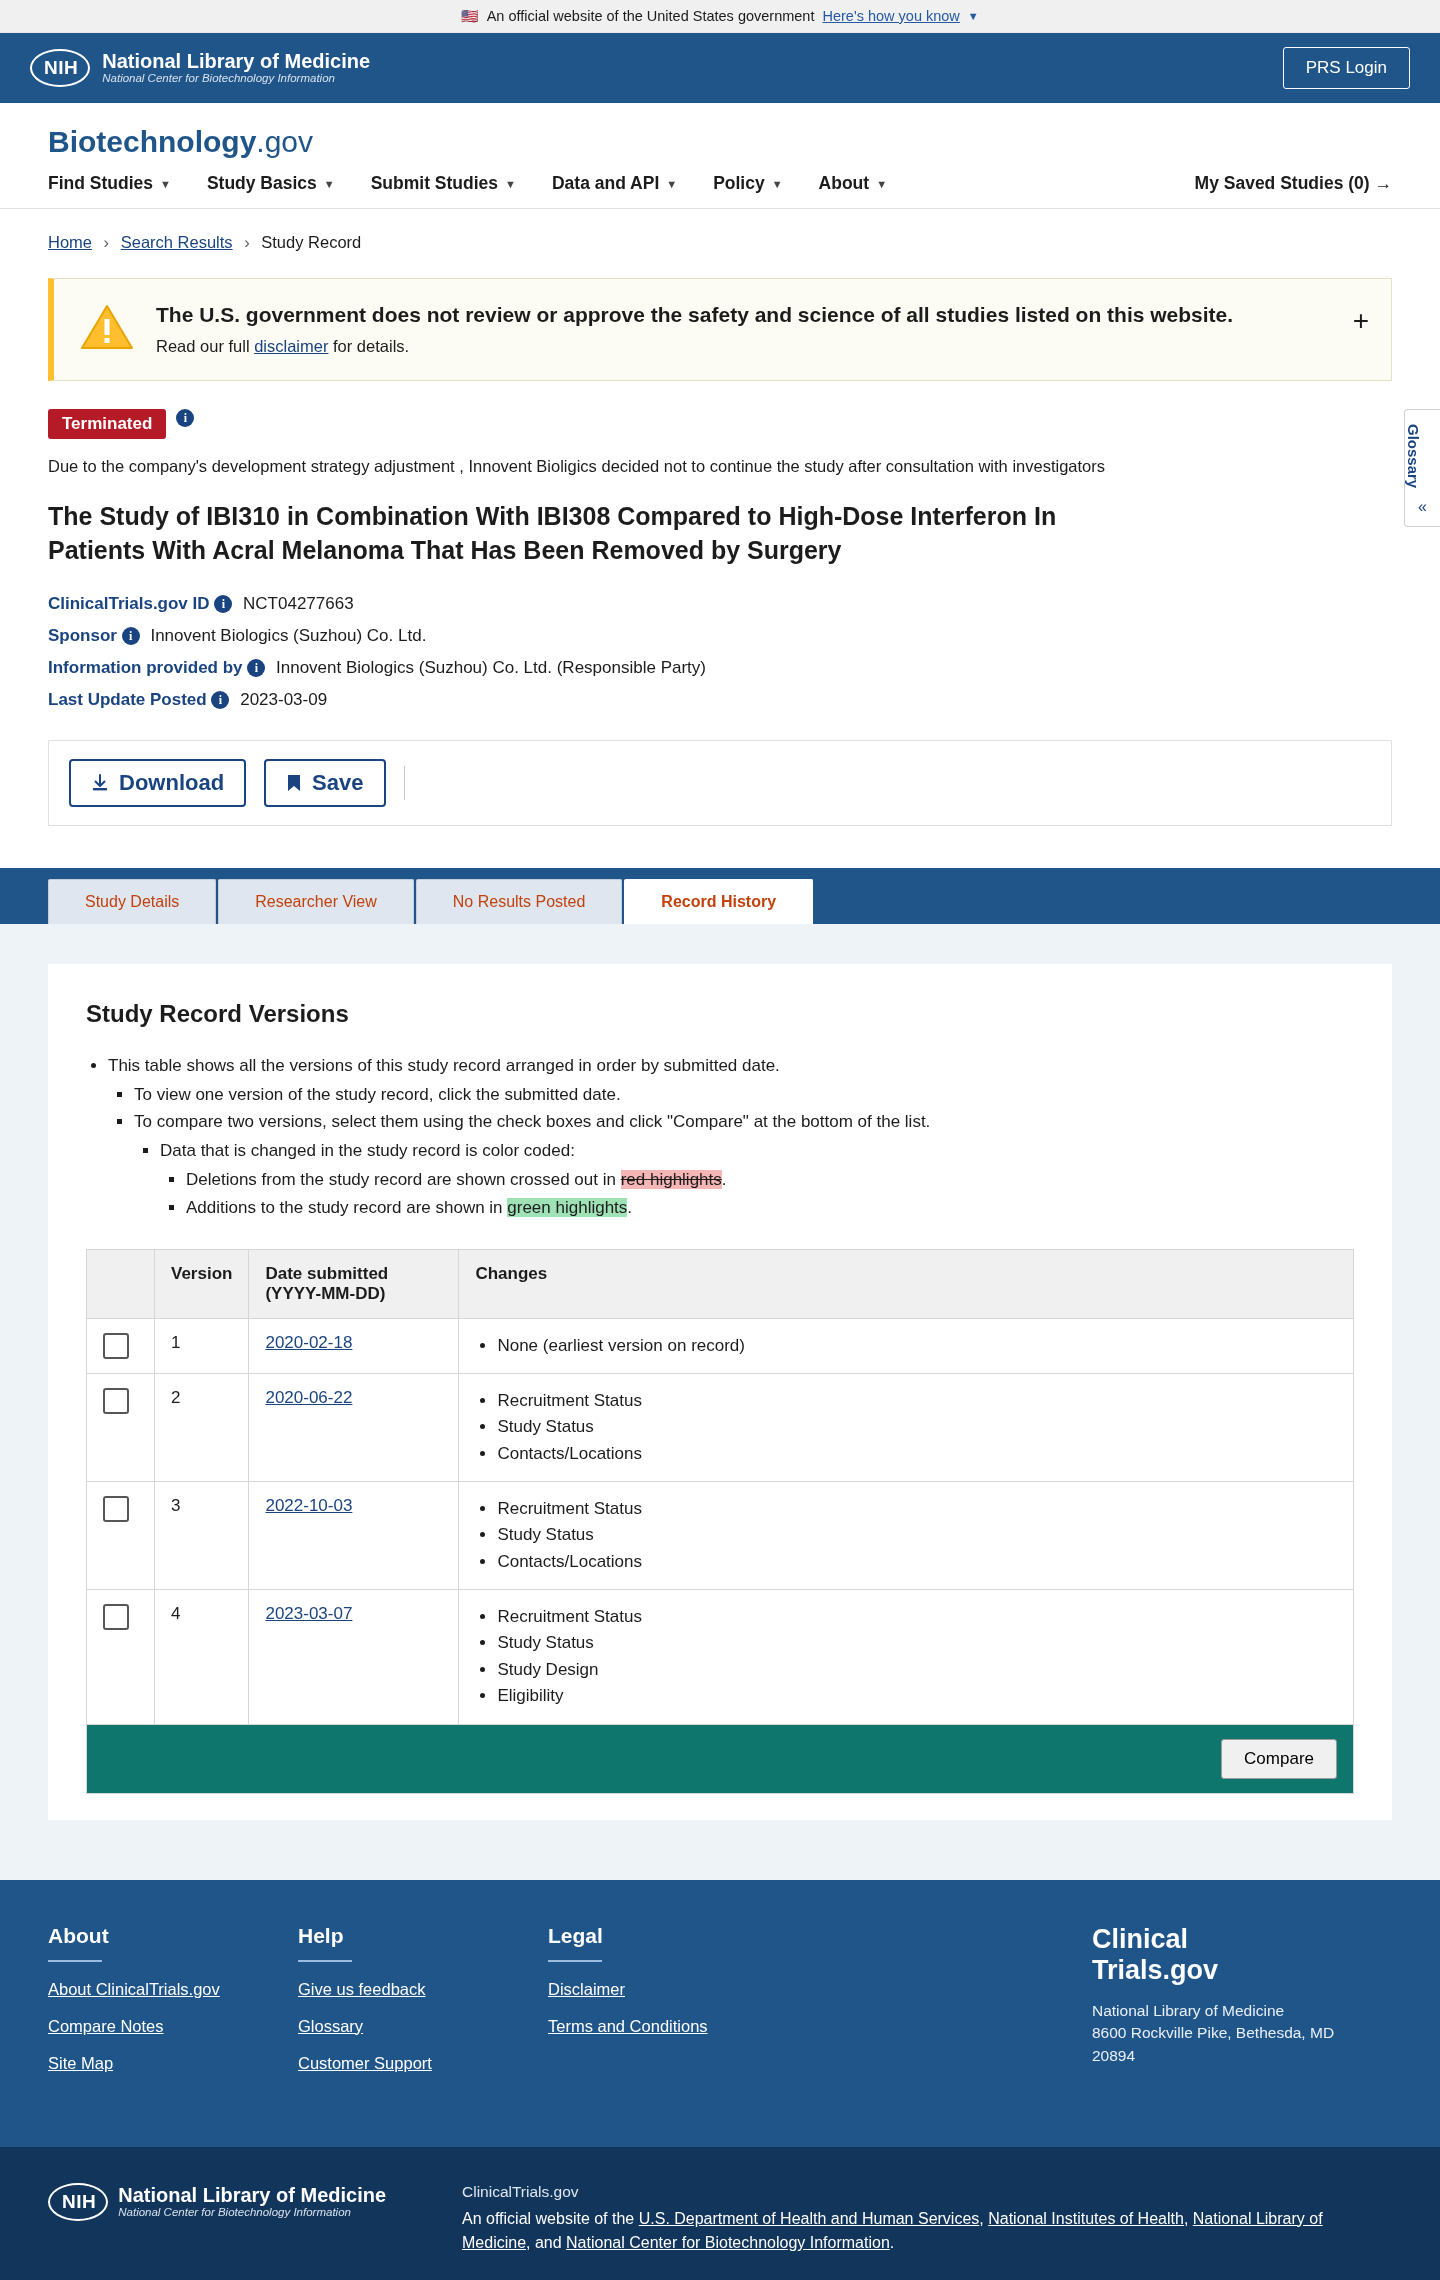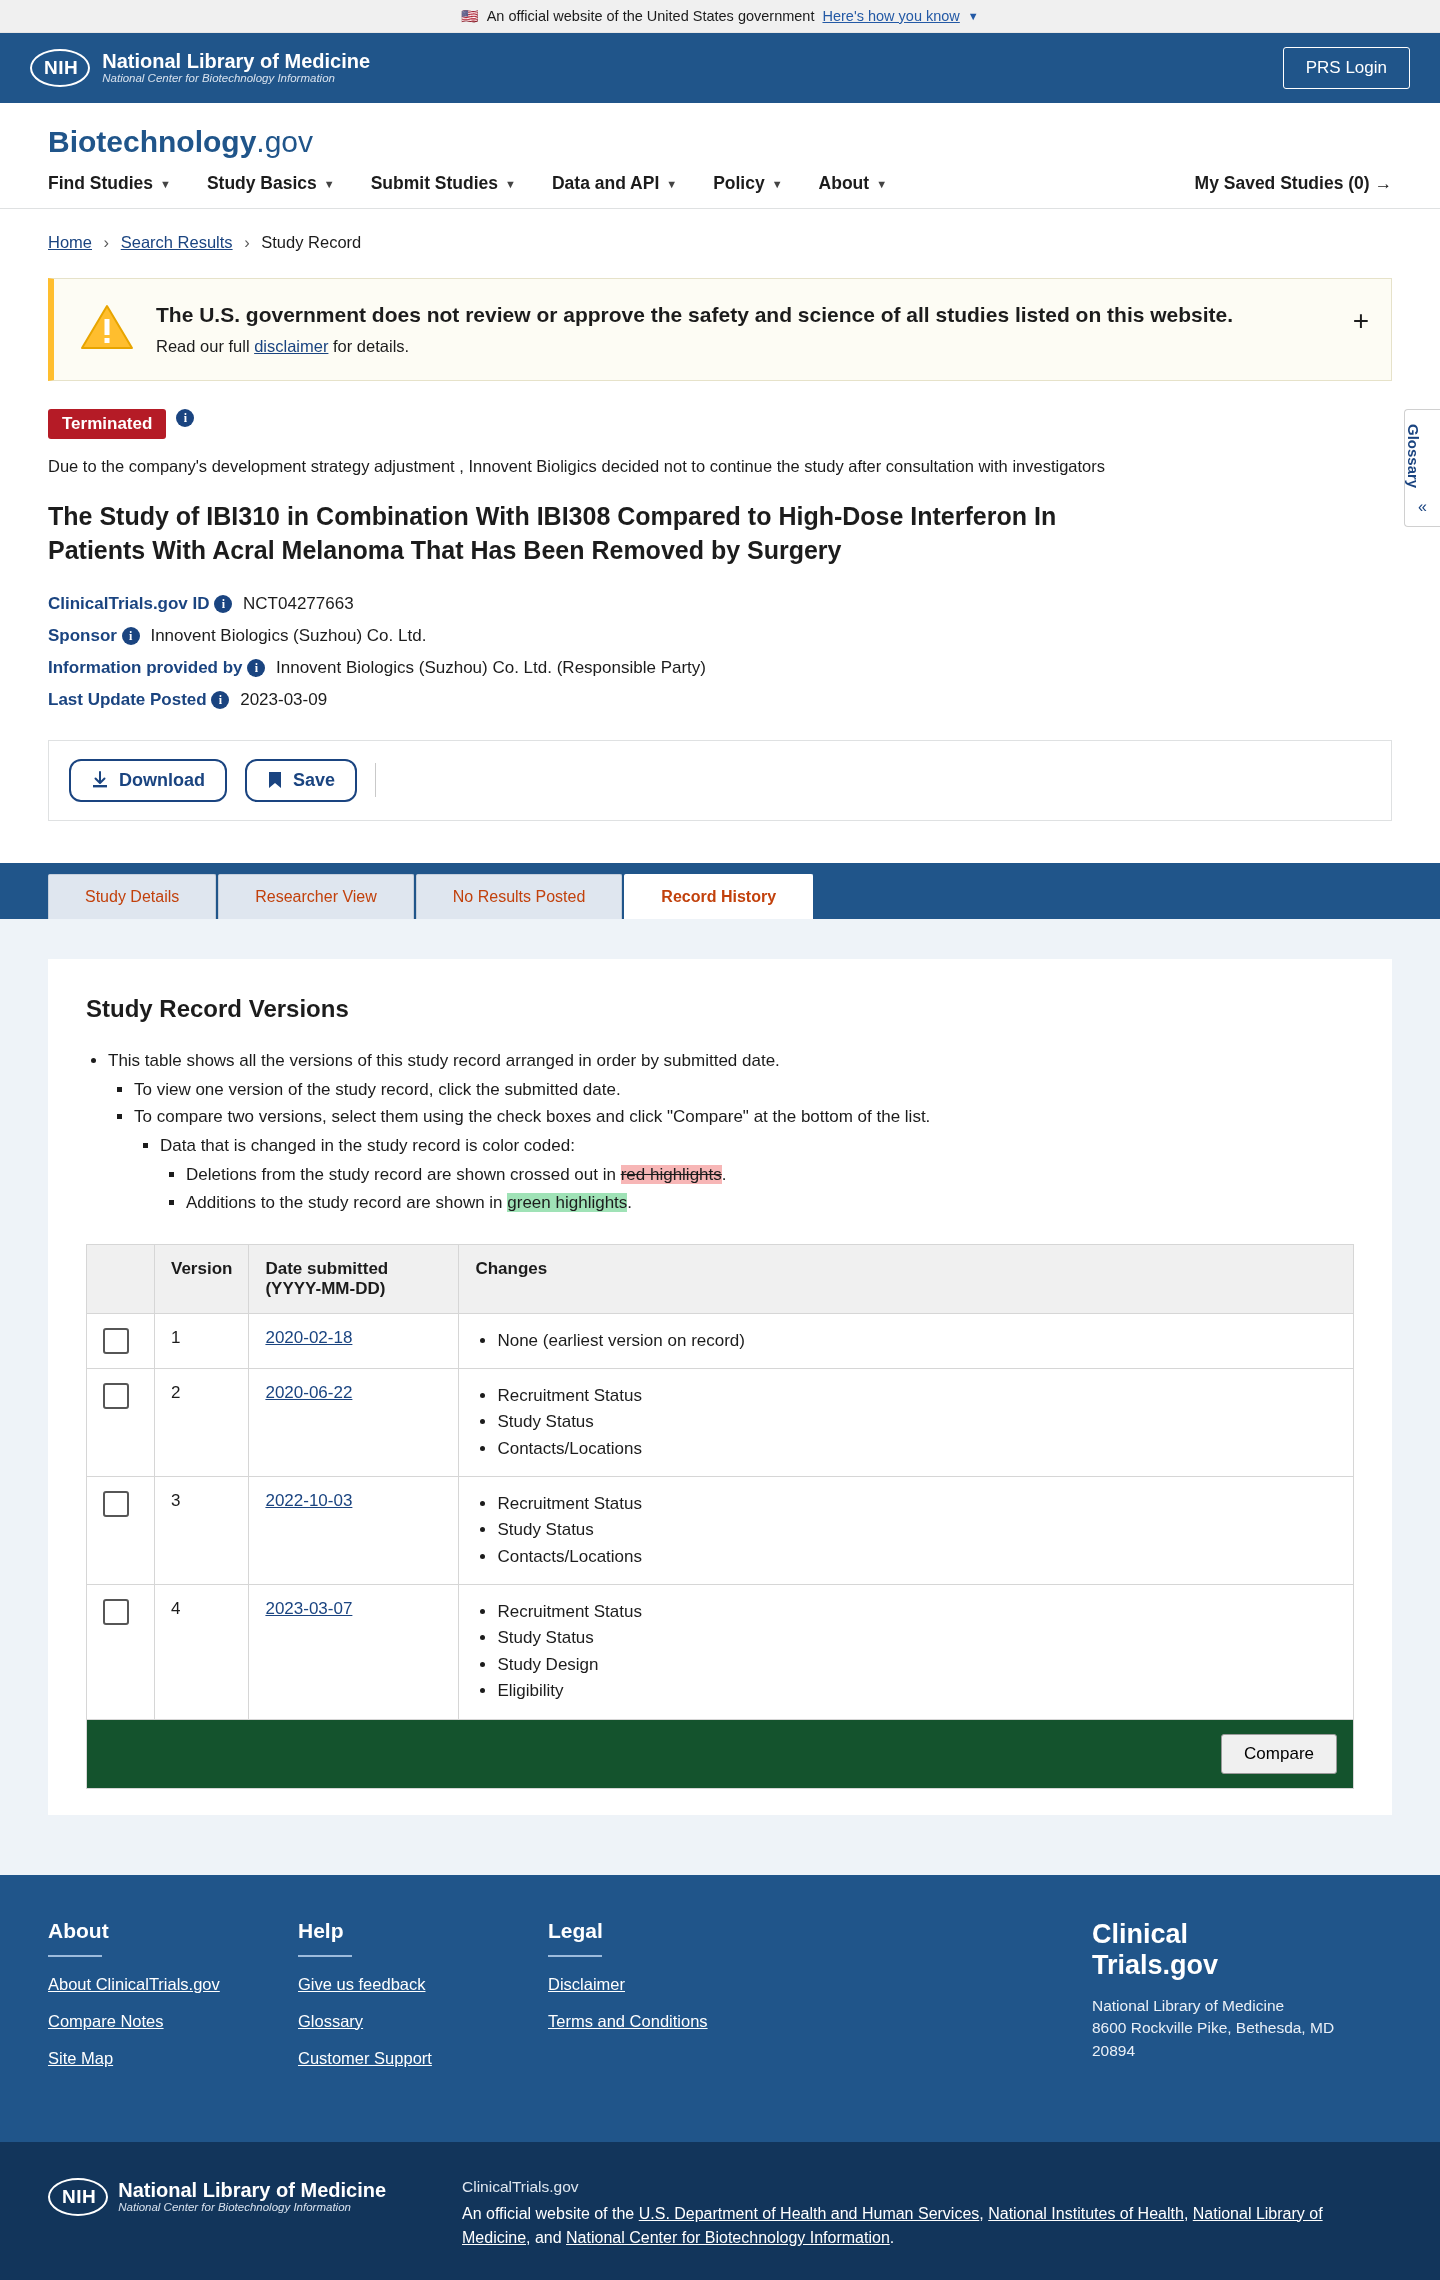--- a/index.html
+++ b/index.html
@@ -208,22 +208,22 @@
     display: flex;
     align-items: center;
     gap: 18px;
     padding: 18px 20px;
     margin-top: 30px;
   }
   .btn-outline {
     border: 2px solid #1a4480;
     color: #1a4480;
     background: #fff;
-    border-radius: 12px;
-    font-size: 18px;
+    border-radius: 4px;
+    font-size: 22px;
     font-weight: 600;
     padding: 9px 20px;
     display: inline-flex;
     align-items: center;
     gap: 10px;
     cursor: pointer;
     font-family: inherit;
   }
   .divider-v { width: 1px; height: 34px; background: #c9c9c9; }
 
@@ -289,21 +289,21 @@
   .chk {
     width: 26px; height: 26px;
     border: 2px solid #565656;
     border-radius: 3px;
     background: #fff;
     display: block;
     cursor: pointer;
   }
   td a { color: #1a4480; text-decoration: underline; }
   td ul { margin: 0; padding-left: 22px; line-height: 1.55; }
-  .tfoot-cell { background: #14532d; text-align: right; padding: 16px; }
+  .tfoot-cell { background: #0f766e; text-align: right; padding: 16px; }
   .compare-btn {
     background: #f0f0f0;
     border: 1px solid #9a9a9a;
     border-radius: 3px;
     font-size: 17px;
     padding: 9px 22px;
     cursor: pointer;
     font-family: inherit;
   }
 

